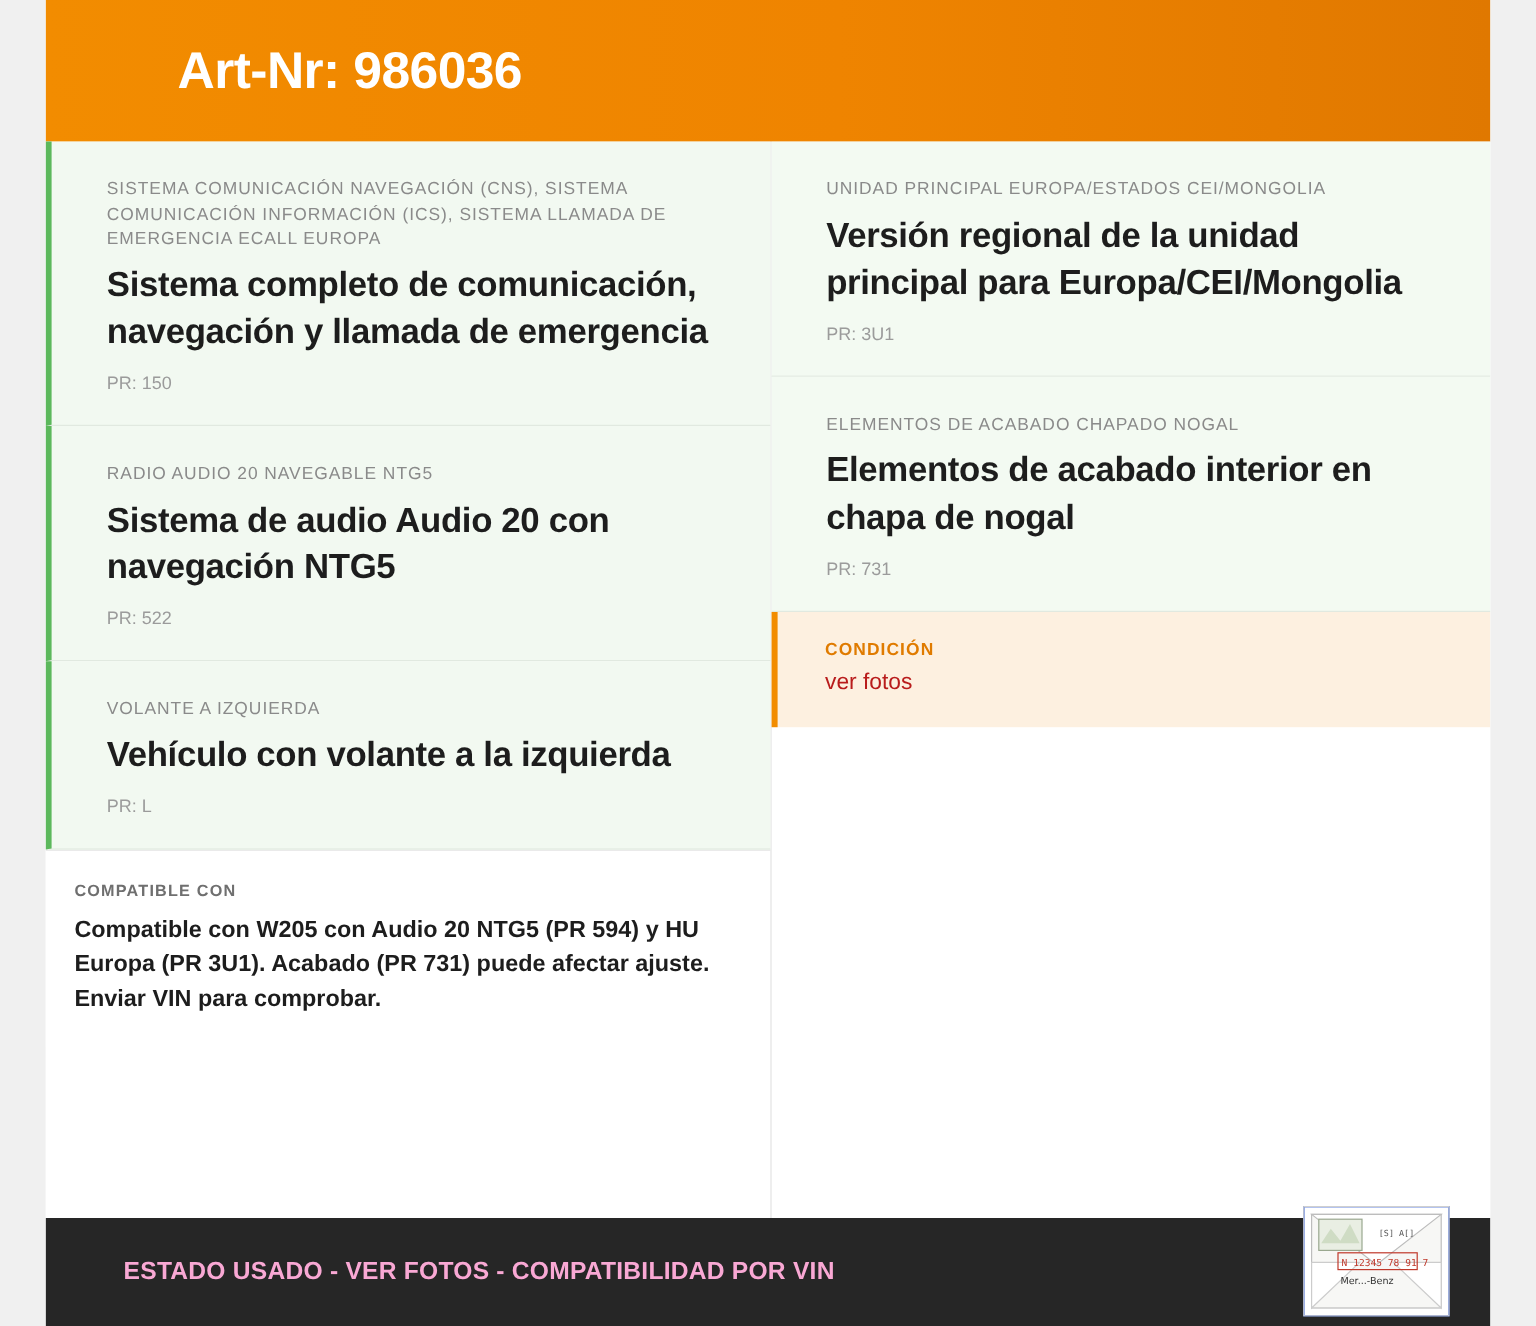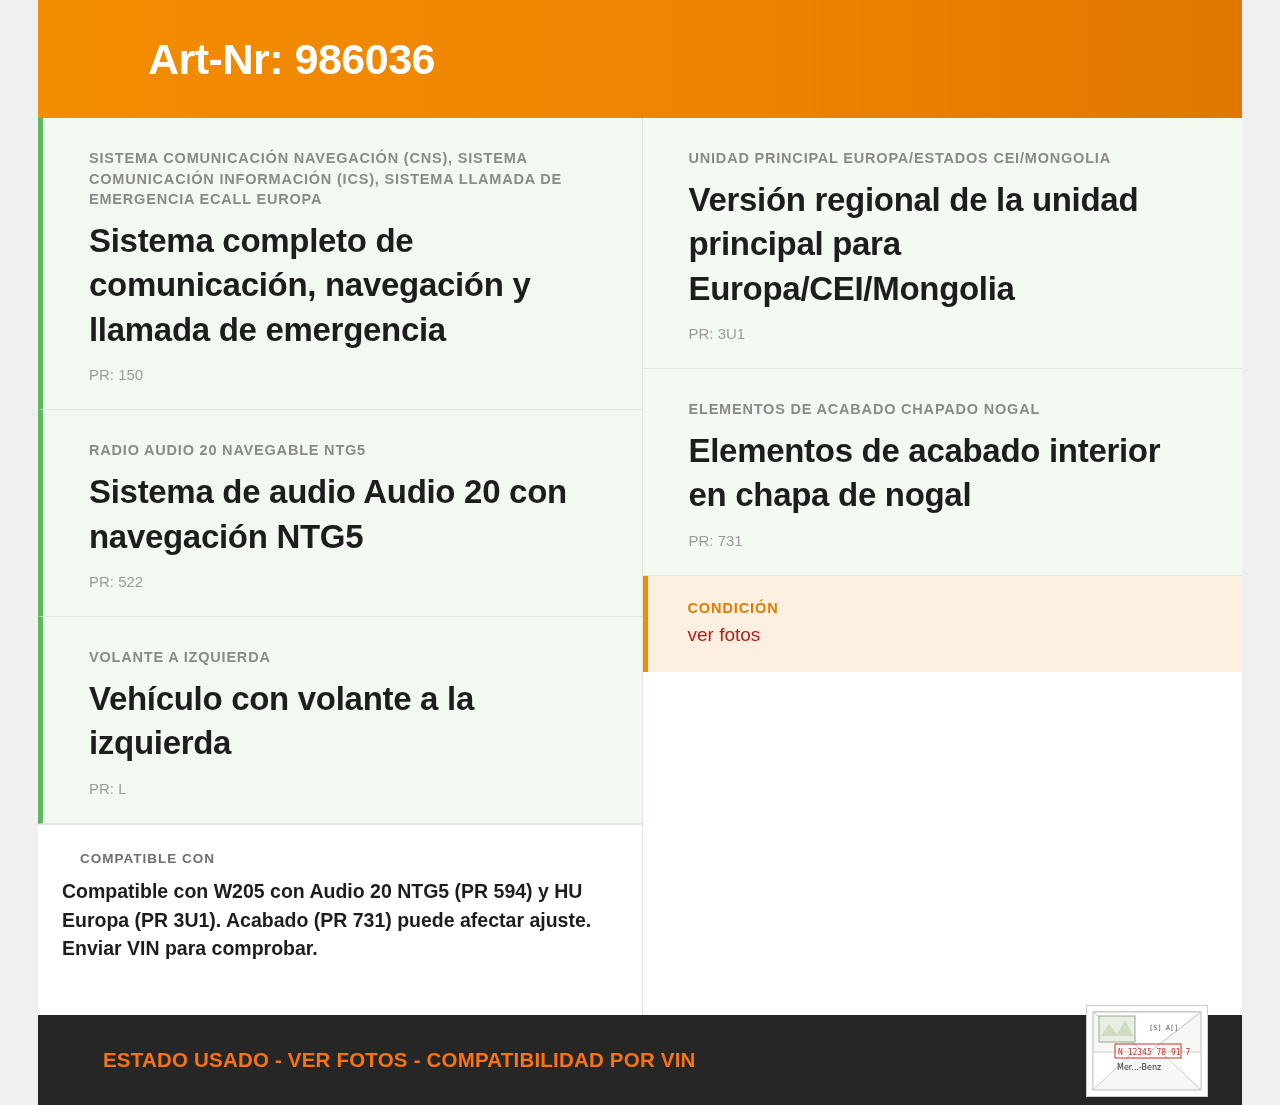--- a/index.html
+++ b/index.html
@@ -67,29 +67,29 @@
   }
   .card.left {
     border-left: 5px solid #5cb85c;
   }
   .card.plain {
     background: #f3faf2;
   }
   .card-eyebrow {
     color: #8a8a8a;
     font-size: 14.5px;
-    font-weight: bold;
+    font-weight: normal;
     letter-spacing: 0.8px;
     text-transform: uppercase;
     line-height: 1.42;
     margin-bottom: 9px;
   }
   .card-title {
     color: #1d1d1d;
-    font-size: 33px;
+    font-size: 29px;
     font-weight: bold;
     line-height: 1.35;
     letter-spacing: -0.3px;
   }
   .card-pr {
     color: #9b9b9b;
     font-size: 15px;
     margin-top: 14px;
   }
   
@@ -118,21 +118,20 @@
     box-sizing: border-box;
     border-top: 1px solid #e5e5e5;
   }
   .compat-eyebrow {
     color: #6f6f6f;
     font-size: 13.5px;
     font-weight: bold;
     letter-spacing: 1px;
     text-transform: uppercase;
     margin-bottom: 11px;
-    margin-left: 18px;
   }
   .compat-text {
     color: #1d1d1d;
     font-size: 19.5px;
     font-weight: bold;
     line-height: 1.48;
   }
   
   .footer {
     position: absolute;
@@ -140,21 +139,21 @@
     bottom: 0;
     width: 1204px;
     height: 90px;
     background: #262626;
     display: flex;
     align-items: center;
     padding-left: 65px;
     box-sizing: border-box;
   }
   .footer-text {
-    color: #f97316;
+    color: #f9a8d4;
     font-size: 20.5px;
     font-weight: bold;
     letter-spacing: 0.2px;
   }
   
   .stamp {
     position: absolute;
     right: 34px;
     bottom: 8px;
     width: 122px;

